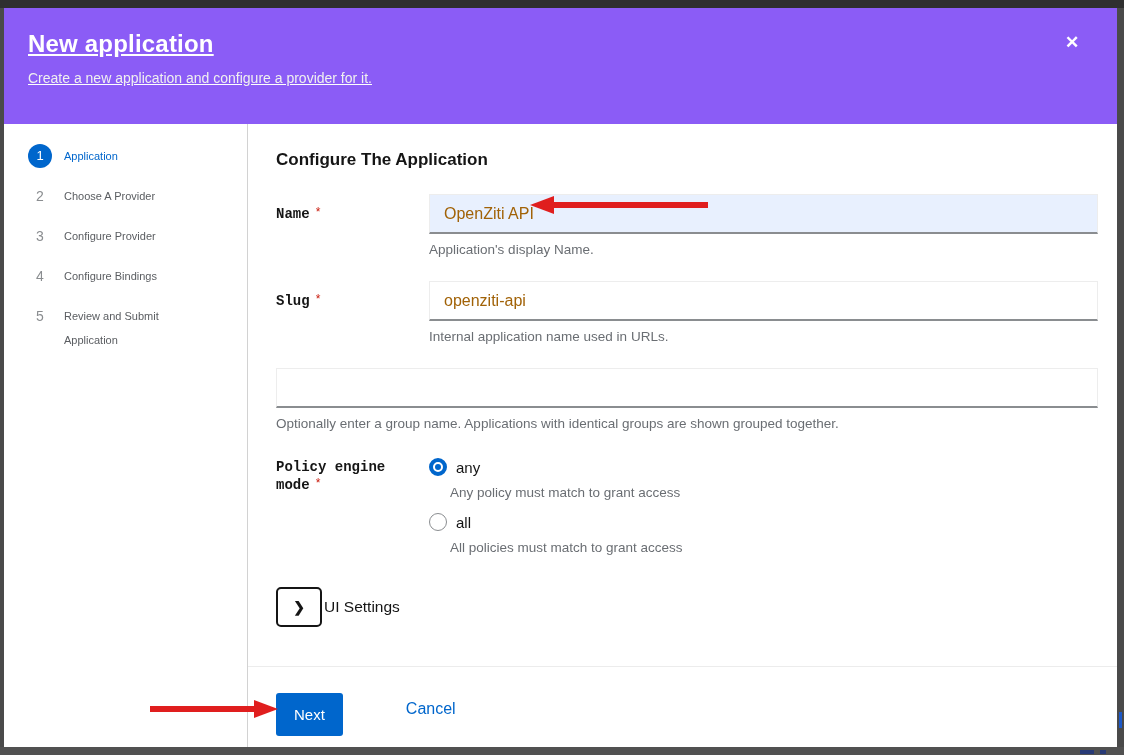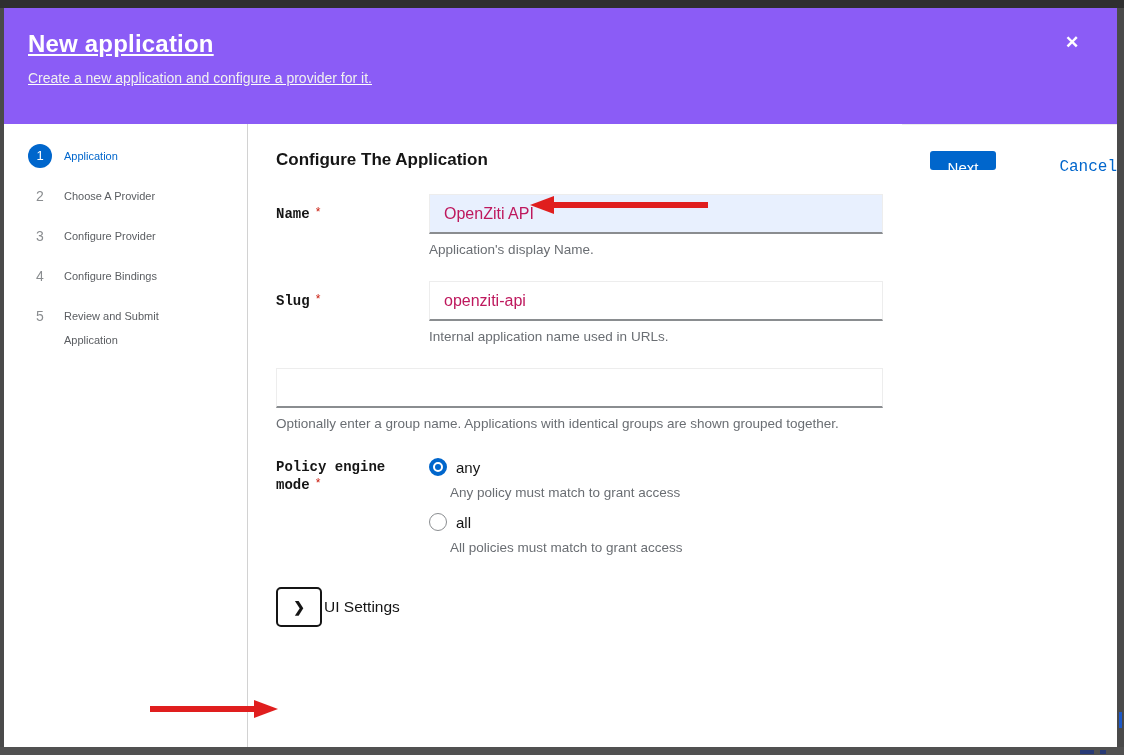--- a/index.html
+++ b/index.html
@@ -45,34 +45,34 @@
   .step-num {
     flex:0 0 24px; height:24px; text-align:center; line-height:24px;
     font-size:14px; color:#8a8d90; margin-right:12px;
   }
   .step.active .step-num {
     background:#0066cc; color:#ffffff; border-radius:50%; font-size:13px;
   }
   .step-label { font-size:11px; color:#5a5d61; line-height:24px; max-width:150px; }
   .step.active .step-label { color:#0066cc; }
 
-  .main-col { flex:1; display:flex; flex-direction:row; min-width:0; }
+  .main-col { flex:1; display:flex; flex-direction:column; min-width:0; }
   .content { flex:1; padding:26px 19px 0 28px; overflow:hidden; }
 
   .content-heading { font-size:17px; font-weight:700; color:#151515; margin-bottom:24px; }
 
   .form-group { display:flex; margin-bottom:24px; }
   .label-col { flex:0 0 153px; padding-top:11px;font-family:Liberation Mono, monospace; }
   .field-label { font-size:14px; font-weight:700; color:#151515; }
   .required-mark { color:#c9190b; font-size:12px; margin-left:5px; vertical-align:2px; }
   .field-col { flex:1; min-width:0; }
 
   .text-input {
     width:100%; height:40px; font-family:"Liberation Sans", sans-serif;
-    font-size:16px; color:#be185d; padding:0 14px;
+    font-size:16px; color:#a16207; padding:0 14px;
     background:#ffffff;
     border:1px solid #ededed; border-bottom:2px solid #8a8d90;
     outline:none;
   }
   .text-input.highlighted { background:#e8f0fe; }
   .helper-text { font-size:13.5px; color:#6a6e73; margin-top:8px; }
 
   
   .radio-row { display:flex; align-items:center; height:24px; cursor:pointer; }
   .radio-circle {
@@ -97,25 +97,25 @@
   .expand-label { font-size:15.5px; color:#151515; margin-left:2px; }
 
   
   .modal-footer {
     flex:0 0 81px; border-top:1px solid #ececec;
     padding:26px 0 0 28px; display:flex; align-items:flex-start;
   }
   .next-btn {
     background:#0066cc; color:#ffffff; border:none; border-radius:3px;
     font-family:"Liberation Sans", sans-serif; font-size:15px;
-    padding:8px 18px; height:19px; cursor:pointer;
+    padding:8px 18px; height:43px; cursor:pointer;
   }
   .cancel-link {
     background:none; border:none; color:#0066cc; font-size:16px;
-    font-family:Liberation Mono, monospace; margin-left:63px; padding-top:7px;
+    font-family:Liberation Sans, sans-serif; margin-left:63px; padding-top:7px;
     cursor:pointer; text-decoration:none;
   }
 
   
   .anno-arrow { position:absolute; display:flex; align-items:center; z-index:50; pointer-events:none; }
   .arrow-shaft { height:6px; background:#e01e1e; flex:1; }
   .arrow-head-left {
     width:0; height:0; border-top:9px solid transparent; border-bottom:9px solid transparent;
     border-right:24px solid #e01e1e;
   }

